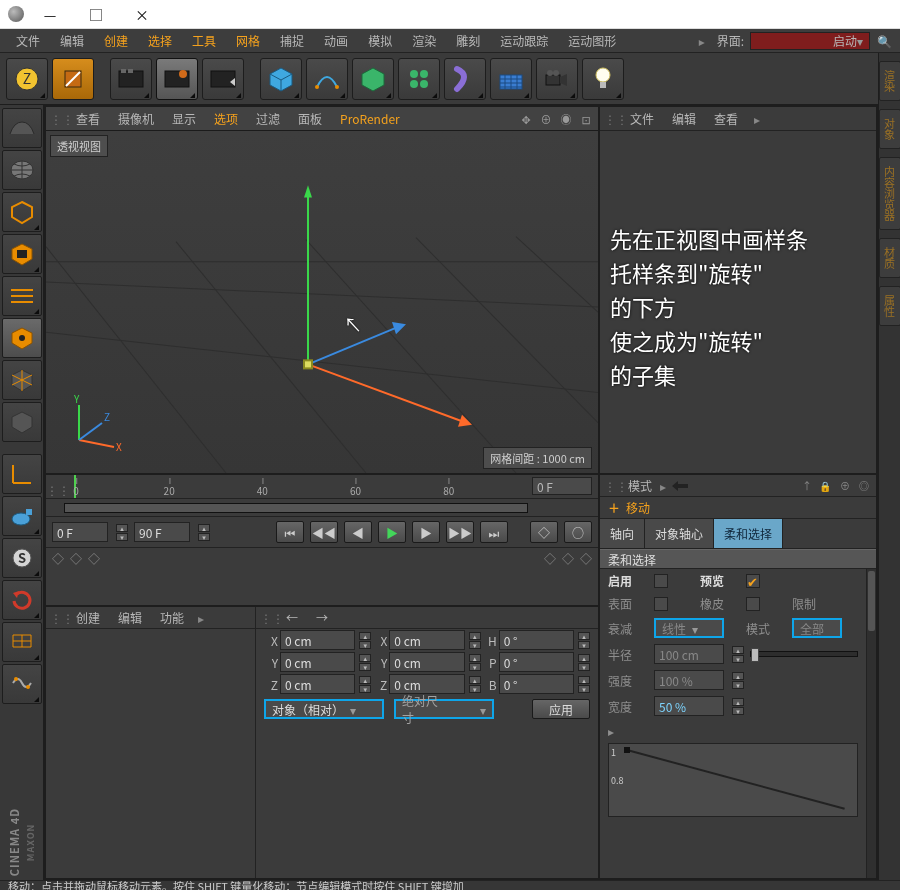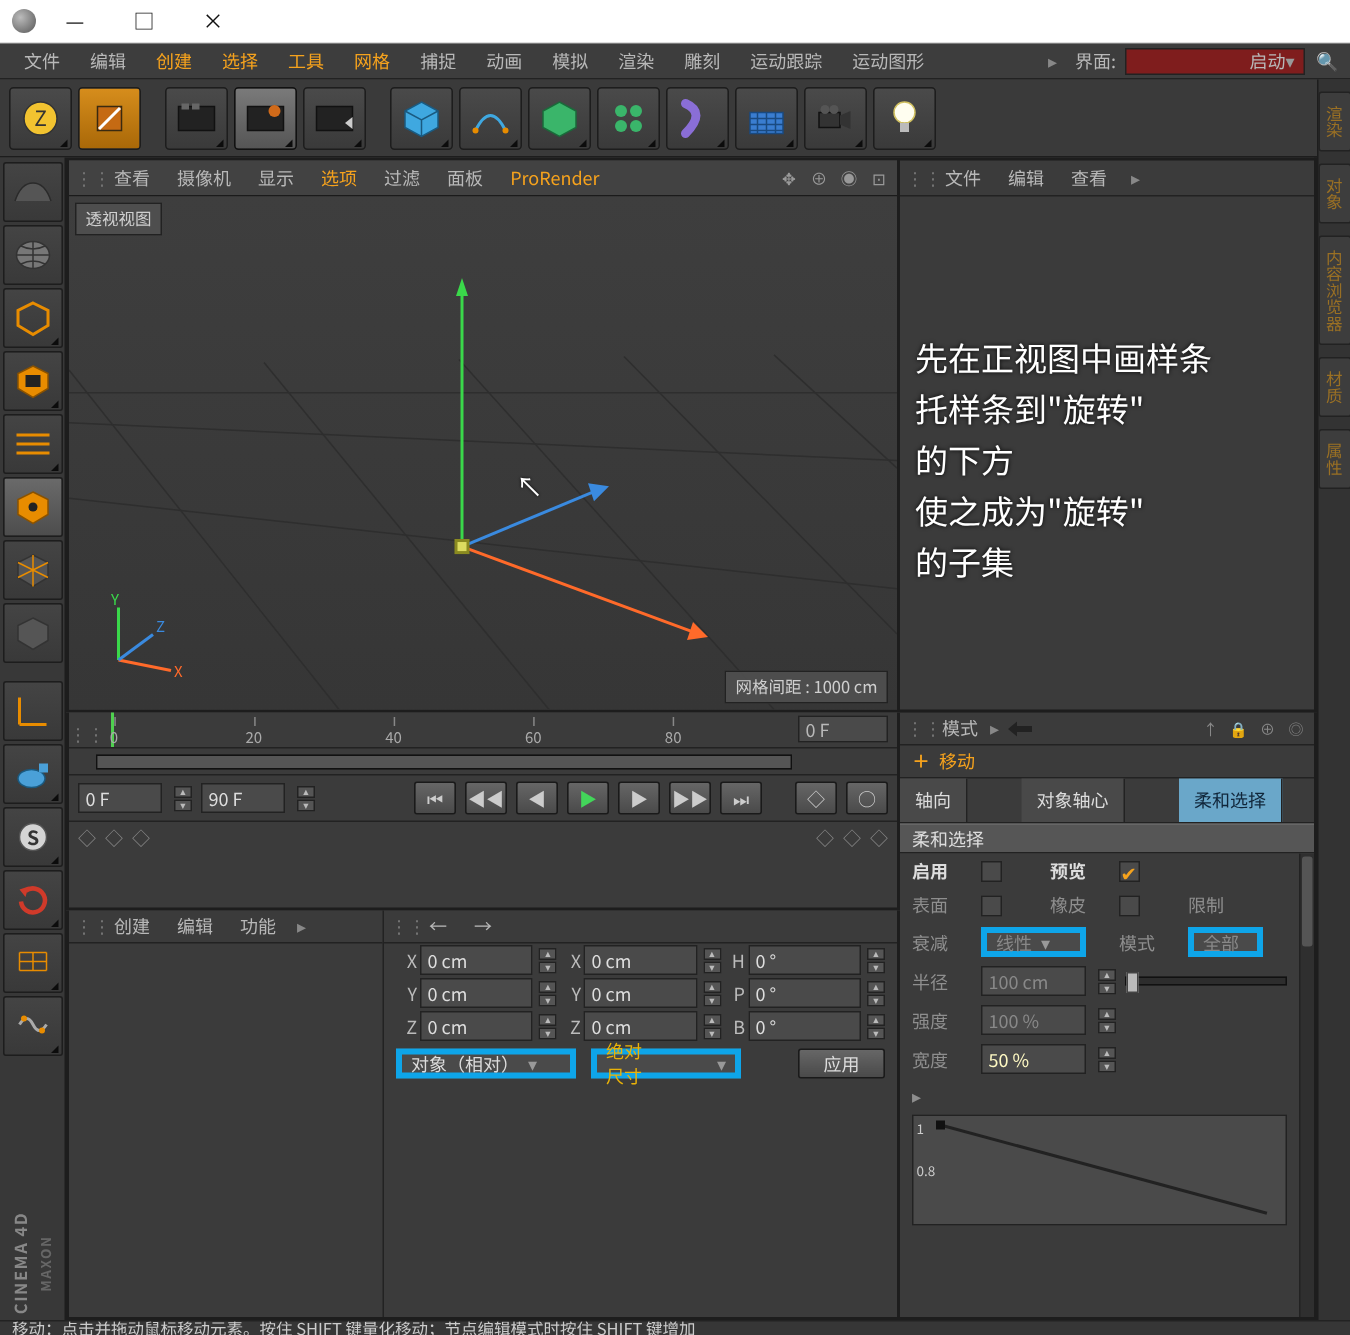--- a/index.html
+++ b/index.html
@@ -160,21 +160,21 @@
   .coords{grid-column:1;grid-row:3;border:2px solid #1d1d1d;border-top:none;background:#3b3b3b;display:flex;}
   .coords-left{width:210px;border-right:1px solid #222;display:flex;flex-direction:column;}
   .coords-right{flex:1;display:flex;flex-direction:column;}
   .phead{height:22px;display:flex;align-items:center;gap:2px;border-bottom:1px solid #222;padding:0 4px;}
   .phead .dots{color:#777;width:16px;text-align:center;}
   .phead .pm{padding:0 8px;color:var(--fg);}
   .crow{display:flex;align-items:center;gap:2px;padding:1px 8px;}
   .clabel{width:14px;text-align:right;color:#bbb;}
   .cval{flex:1;}
   .csel{display:flex;gap:10px;padding:4px 8px;align-items:center;}
-  .drop{height:20px;background:#4a4a4a;border:4px solid #0ea5e9;display:flex;align-items:center;padding:0 6px;gap:6px;color:#ddd;}
+  .drop{height:20px;background:#4a4a4a;border:2px solid #0ea5e9;display:flex;align-items:center;padding:0 6px;gap:6px;color:#ddd;}
   .btn{height:20px;background:linear-gradient(#666,#4a4a4a);border:1px solid #1a1a1a;border-radius:2px;padding:0 16px;display:flex;align-items:center;color:#ddd;}
 
   
   .objmgr{grid-column:2;grid-row:1;border:2px solid #1d1d1d;border-left:none;background:#3b3b3b;display:flex;flex-direction:column;position:relative;}
   .om-head{height:24px;display:flex;align-items:center;gap:2px;border-bottom:1px solid #222;padding:0 4px;}
   .om-head .dots{color:#777;width:16px;text-align:center;}
   .om-head .pm{padding:0 8px;color:var(--fg);}
   .om-head .arrow{color:#888;padding:0 6px;}
   .overlay-text{
     position:absolute; left:10px; top:90px; right:8px;
@@ -186,21 +186,21 @@
   .attrmgr{grid-column:2;grid-row:2 / span 2;border:2px solid #1d1d1d;border-left:none;border-top:none;background:#3b3b3b;display:flex;flex-direction:column;overflow:hidden;}
   .am-head{height:22px;display:flex;align-items:center;gap:4px;border-bottom:1px solid #222;padding:0 4px;}
   .am-head .dots{color:#777;width:16px;text-align:center;}
   .am-head .pm{padding:0 4px;color:var(--fg);}
   .am-head .arrow{color:#888;}
   .am-head .ricons{margin-left:auto;display:flex;gap:3px;}
   .am-head .ri{width:16px;height:16px;color:#888;display:flex;align-items:center;justify-content:center;font-size:10px;}
   .am-title{height:22px;display:flex;align-items:center;padding:0 8px;gap:6px;border-bottom:1px solid #222;}
   .am-title .plus{color:var(--accent);font-weight:bold;}
   .am-title .t{color:var(--accent);}
-  .tabs{height:30px;display:flex;border-bottom:1px solid #222;gap:36px;}
+  .tabs{height:30px;display:flex;border-bottom:1px solid #222;}
   .tab{padding:0 10px;display:flex;align-items:center;border-right:1px solid #222;background:#494949;color:#ddd;}
   .tab.active{background:#6aa7c9;color:#10263a;}
   .section-head{height:20px;background:#565656;border-top:1px solid #666;border-bottom:1px solid #222;display:flex;align-items:center;padding:0 8px;color:#ddd;}
   .am-body{flex:1;overflow:hidden;padding-right:10px;position:relative;}
   .am-body .sbar{position:absolute;right:0;top:0;bottom:0;width:10px;background:#2f2f2f;border-left:1px solid #222;}
   .am-body .sbar .thumb{position:absolute;left:1px;right:1px;top:2px;height:60px;background:#555;border-radius:2px;}
   .arow{display:flex;align-items:center;padding:3px 8px;gap:6px;}
   .arow .albl{width:40px;color:#8e8e8e;}
   .arow .albl.on{color:#ddd;font-weight:bold;}
   .arow .chk{width:14px;height:14px;border:1px solid #222;background:#4a4a4a;display:inline-block;position:relative;}
@@ -664,21 +664,21 @@
           <div class="spin">
             <span>▴</span>
             <span>▾</span>
           </div>
       </div>
       <div class="csel">
         <div class="drop" style="width:120px;">
           <span>对象（相对）</span>
             <span class="chev"></span>
           </div>
-        <div class="drop" style="width:100px;color:#eab308;gap:40px;">
+        <div class="drop" style="width:100px;color:#a3a3a3;gap:40px;">
           <span>绝对尺寸</span>
             <span class="chev"></span>
           </div>
         <div style="flex:1"></div>
         <div class="btn">应用</div>
       </div>
     </div>
   </div>
 
   <div class="attrmgr">
@@ -752,21 +752,21 @@
       <div class="arow">
         <span class="albl">强度</span>
         <div class="fld afld" style="color:#888;">100 %</div>
         <div class="spin">
             <span>▴</span>
             <span>▾</span>
           </div>
       </div>
       <div class="arow">
         <span class="albl">宽度</span>
-        <div class="fld afld" style="color:#fef9c3;">50 %</div>
+        <div class="fld afld" style="color:#7dd3fc;">50 %</div>
         <div class="spin">
             <span>▴</span>
             <span>▾</span>
           </div>
       </div>
       <div class="arow" style="padding-bottom:0;">
         <span class="albl">▸</span>
       </div>
       <div class="curve-box">
         <span class="yt" style="top:2px;">1</span>

